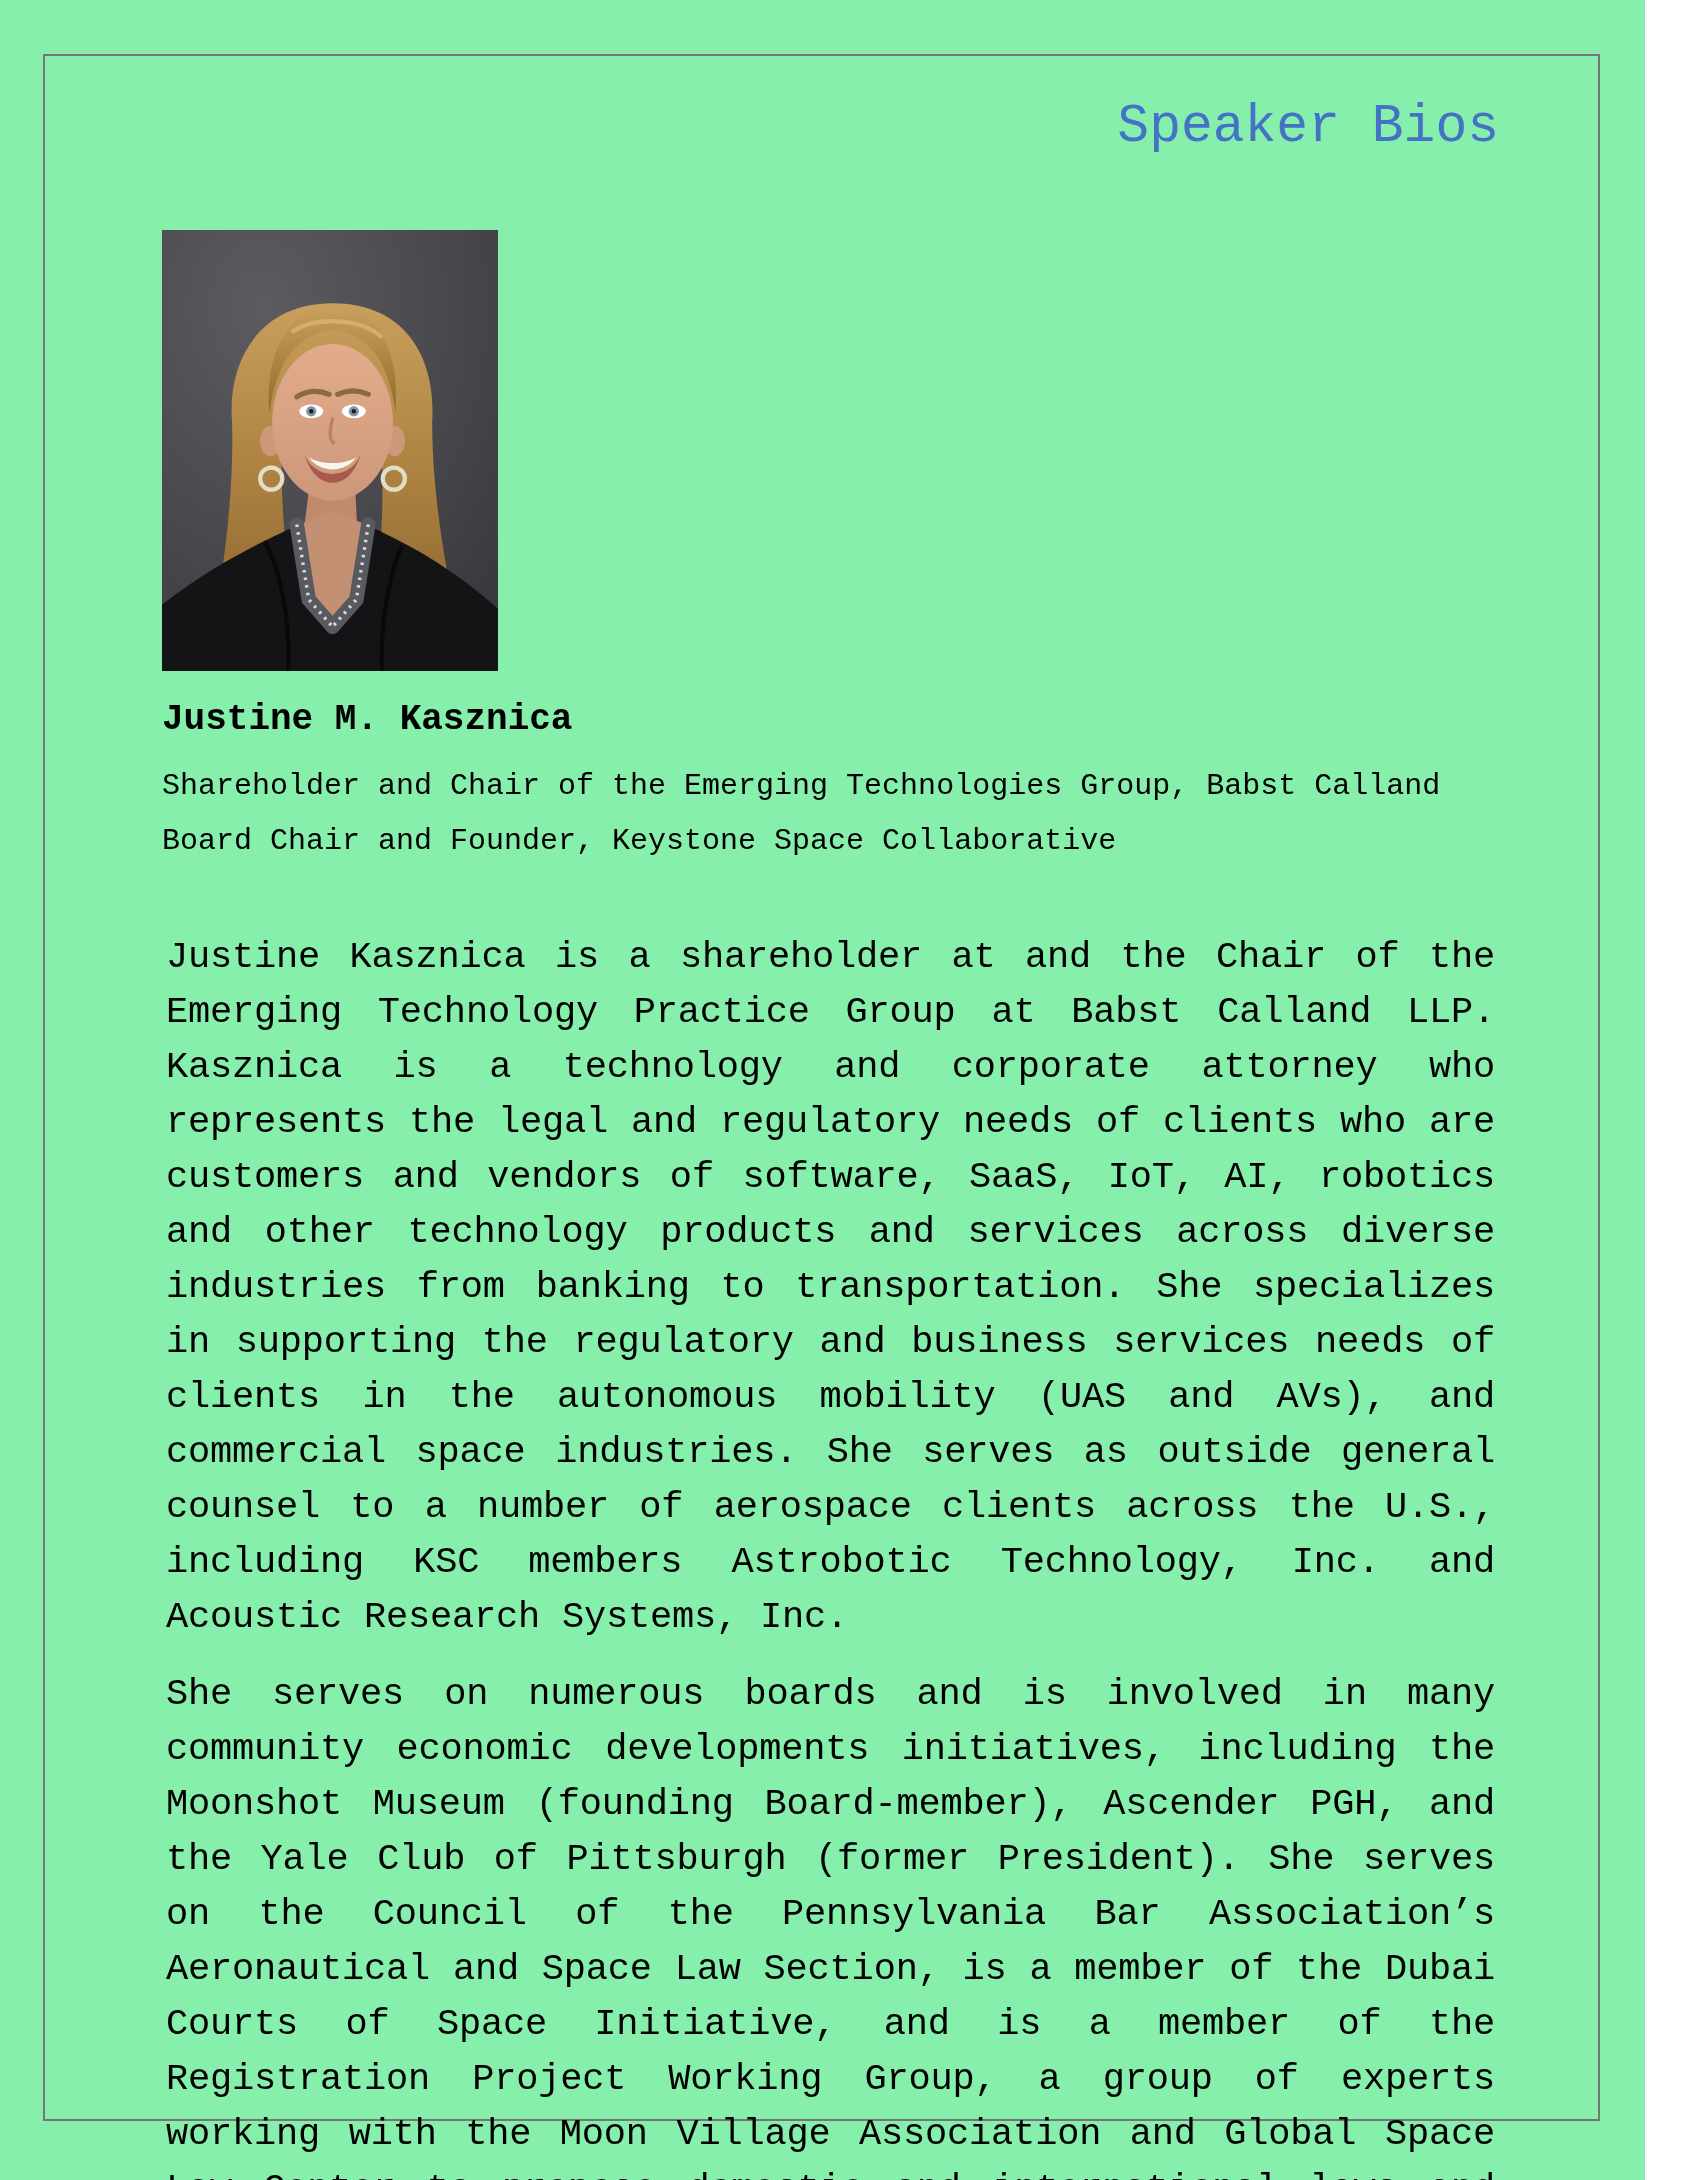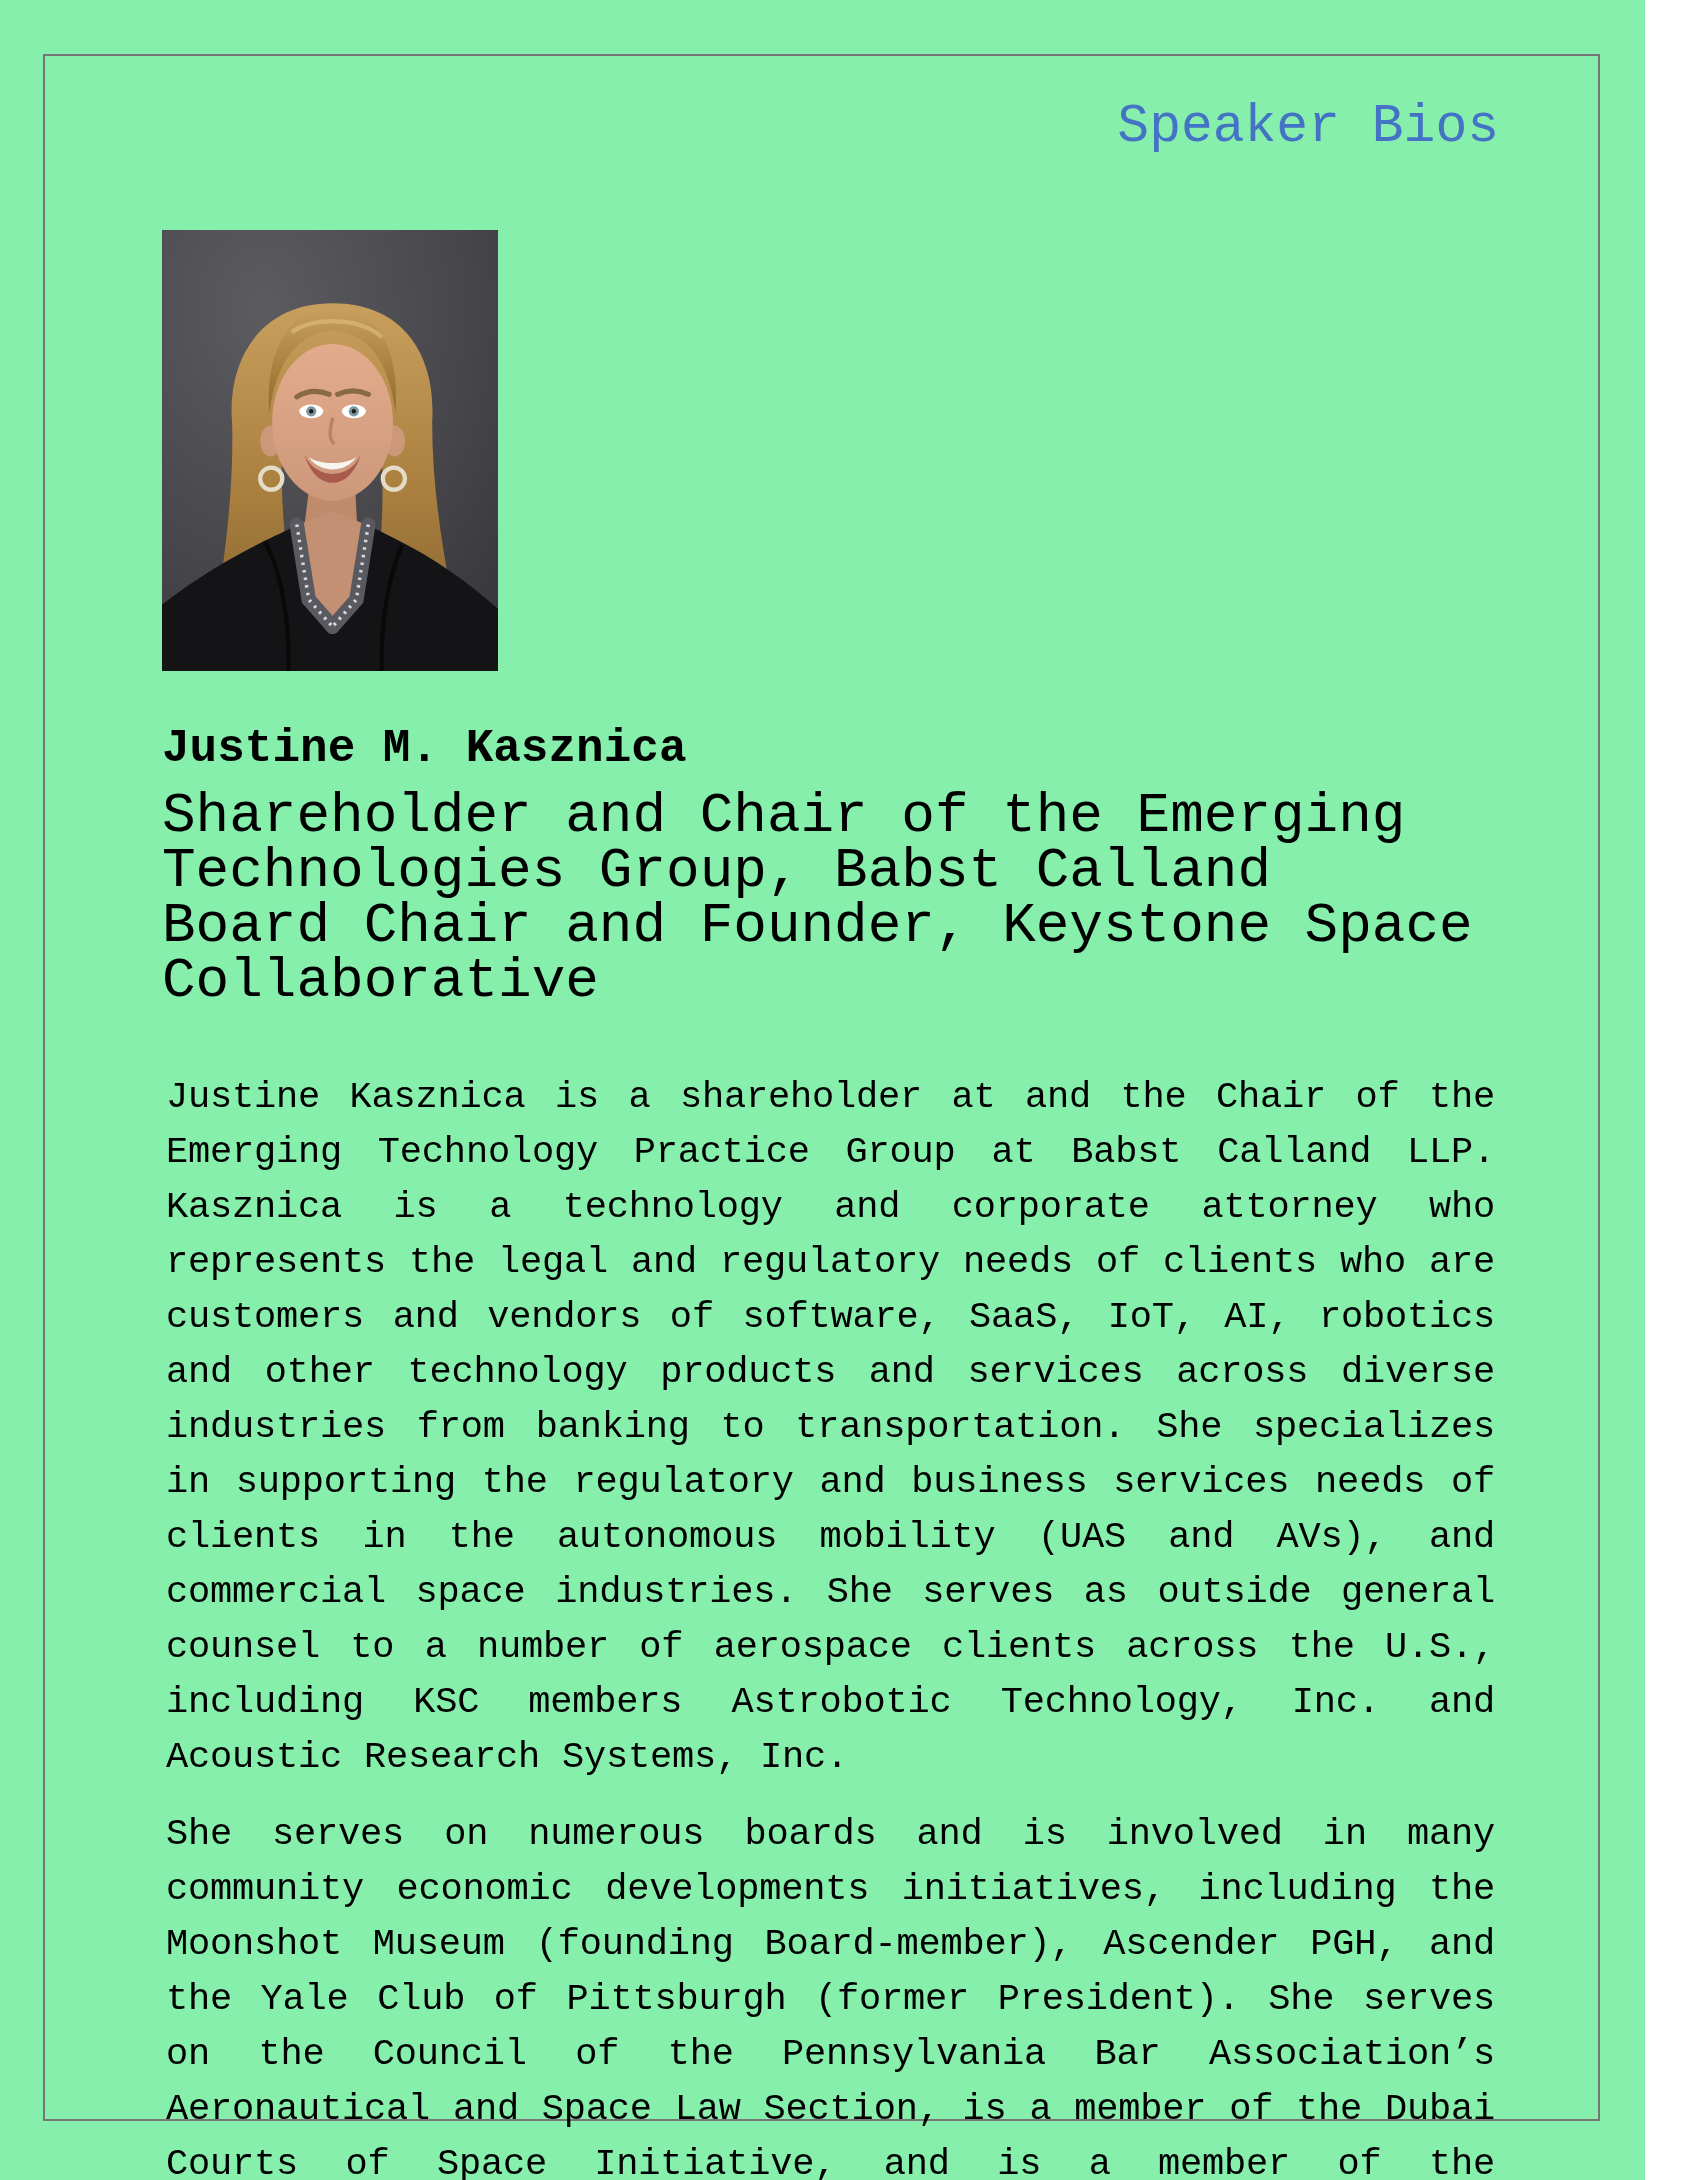--- a/index.html
+++ b/index.html
@@ -34,29 +34,29 @@
   }
   .photo {
     margin-top: 70px;
     width: 336px;
     height: 441px;
     overflow: hidden;
     background: #46464a;
   }
   .photo svg { display: block; }
   .speaker-name {
-    margin-top: 54px;
-    font-size: 46px;
+    margin-top: 24px;
+    font-size: 36px;
     line-height: 49px;
     font-weight: 700;
     color: #000000;
   }
   .speaker-titles {
     margin-top: 15.3px;
-    font-size: 56px;
+    font-size: 30px;
     line-height: 55px;
     font-weight: 400;
     color: #000000;
   }
   .bio p {
     margin: 4px;
     font-size: 37px;
     line-height: 55px;
     letter-spacing: -0.2px;
     text-align: justify;

